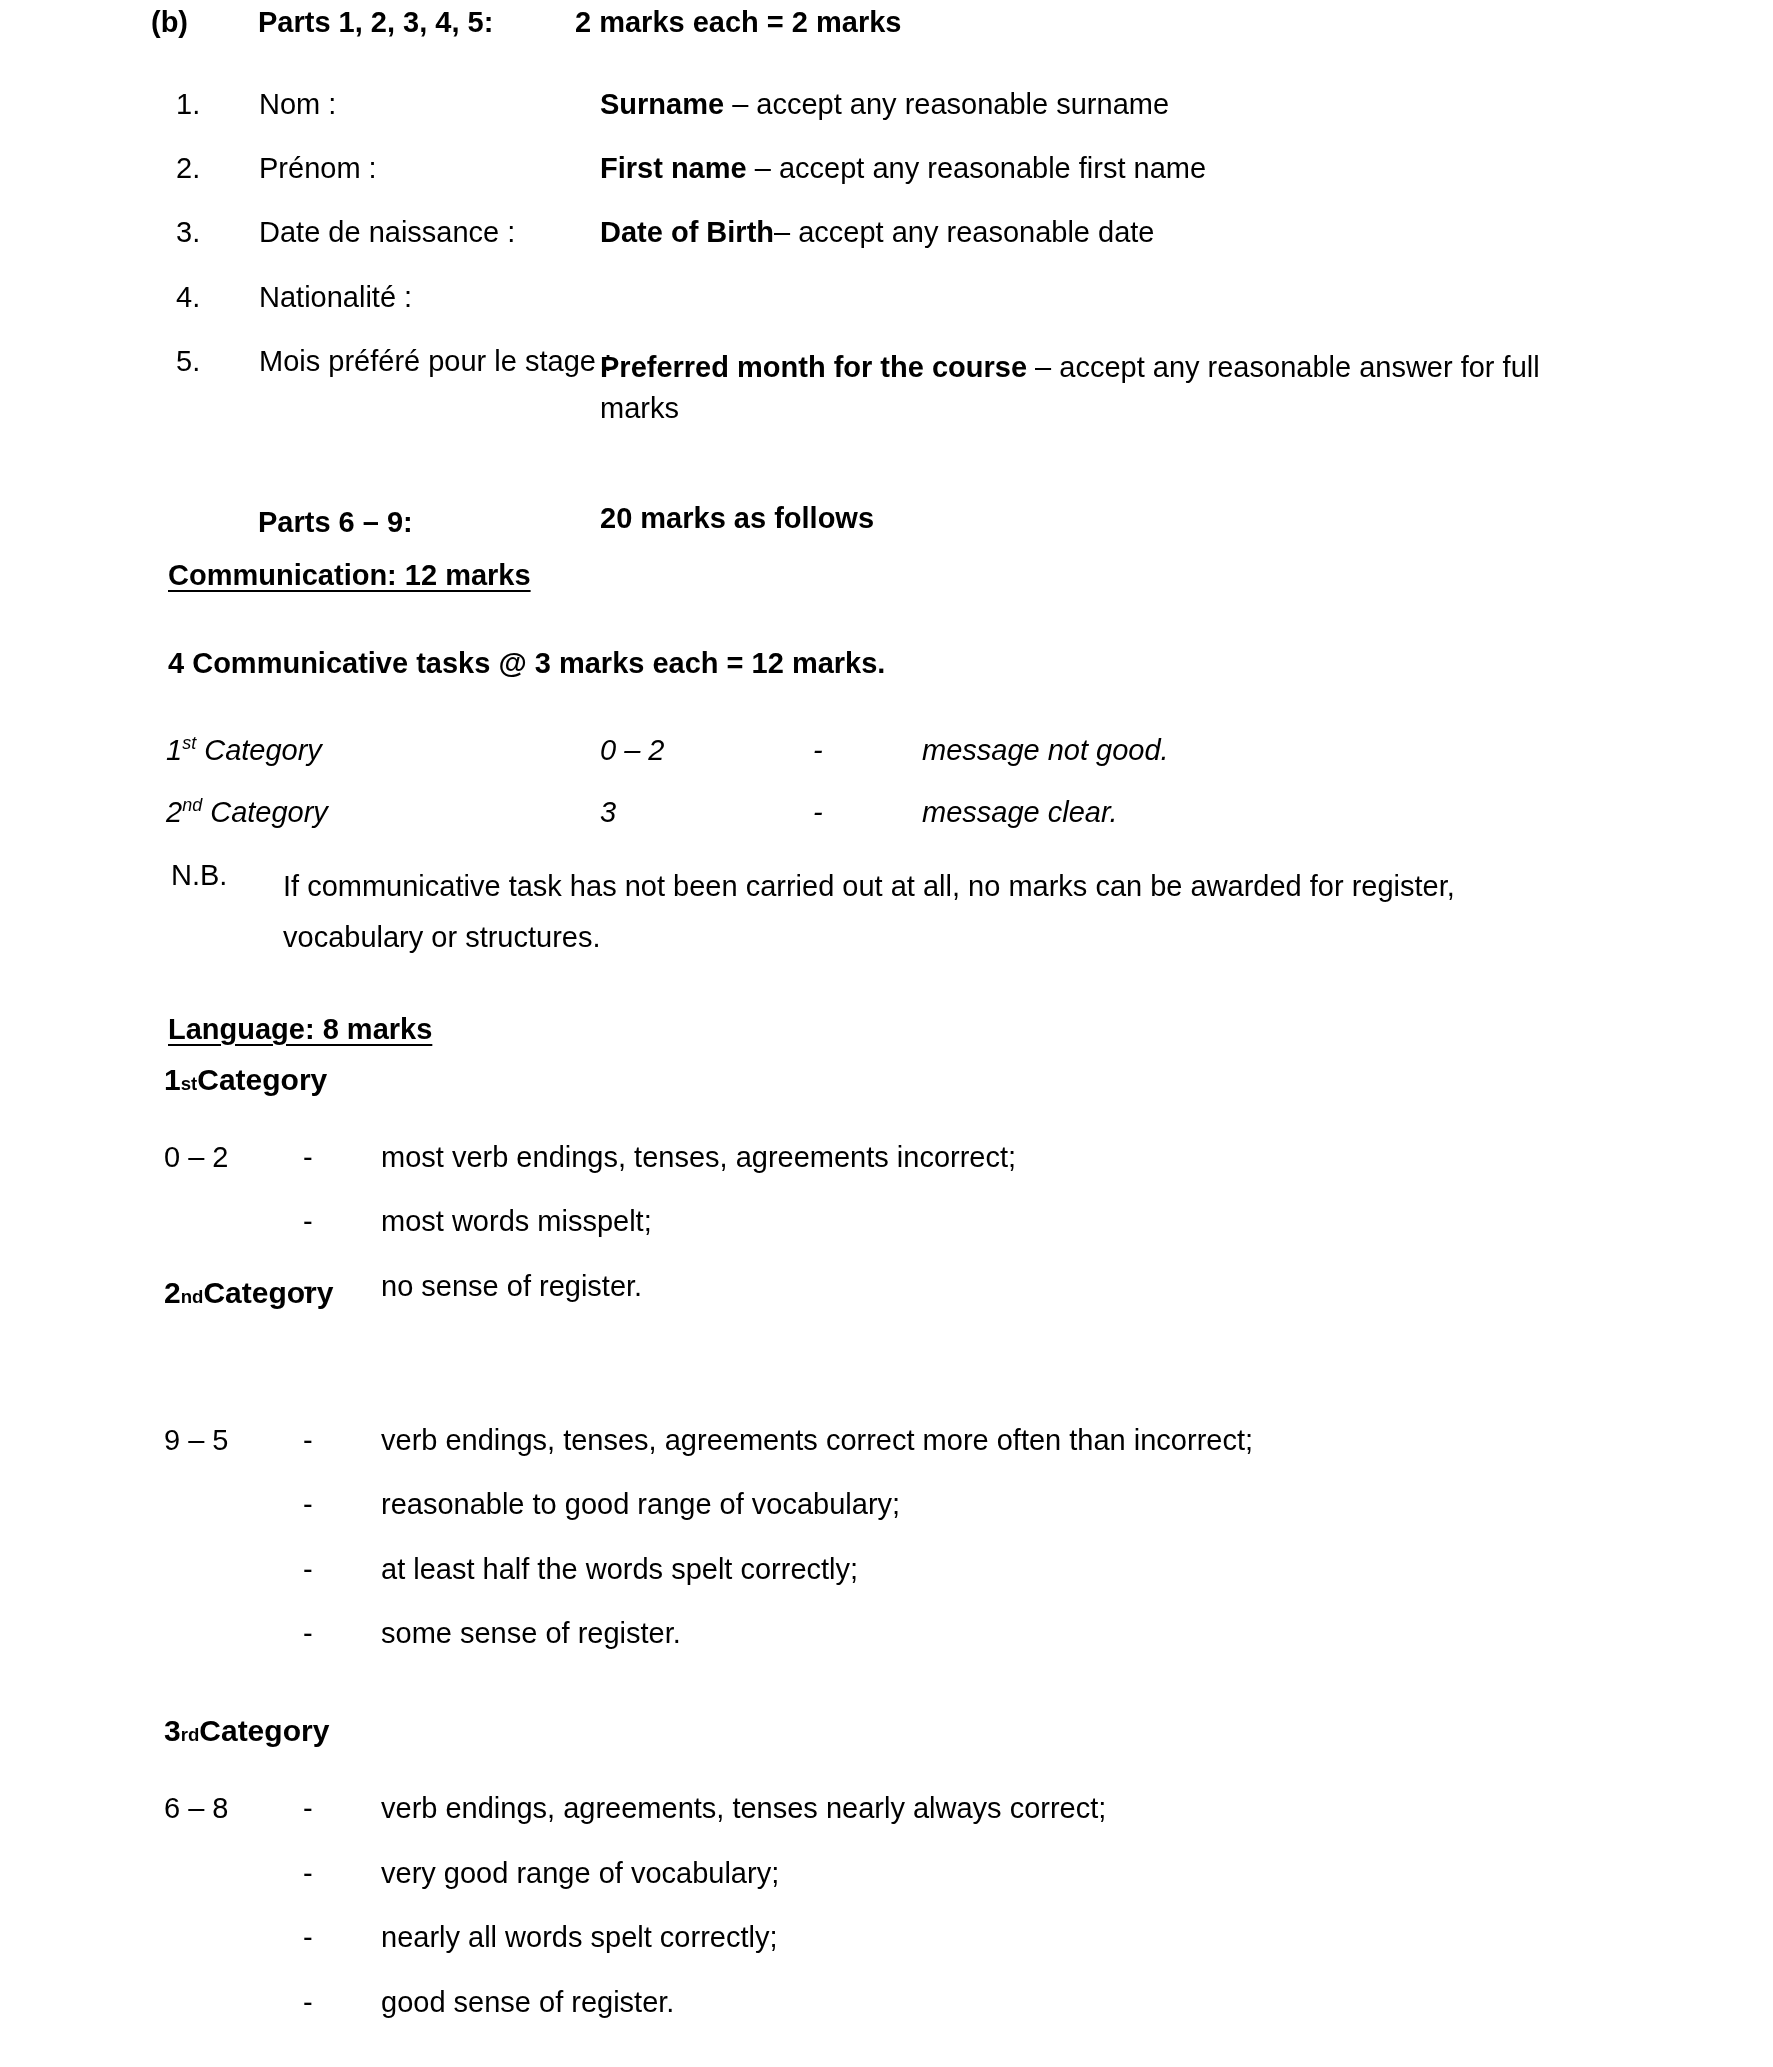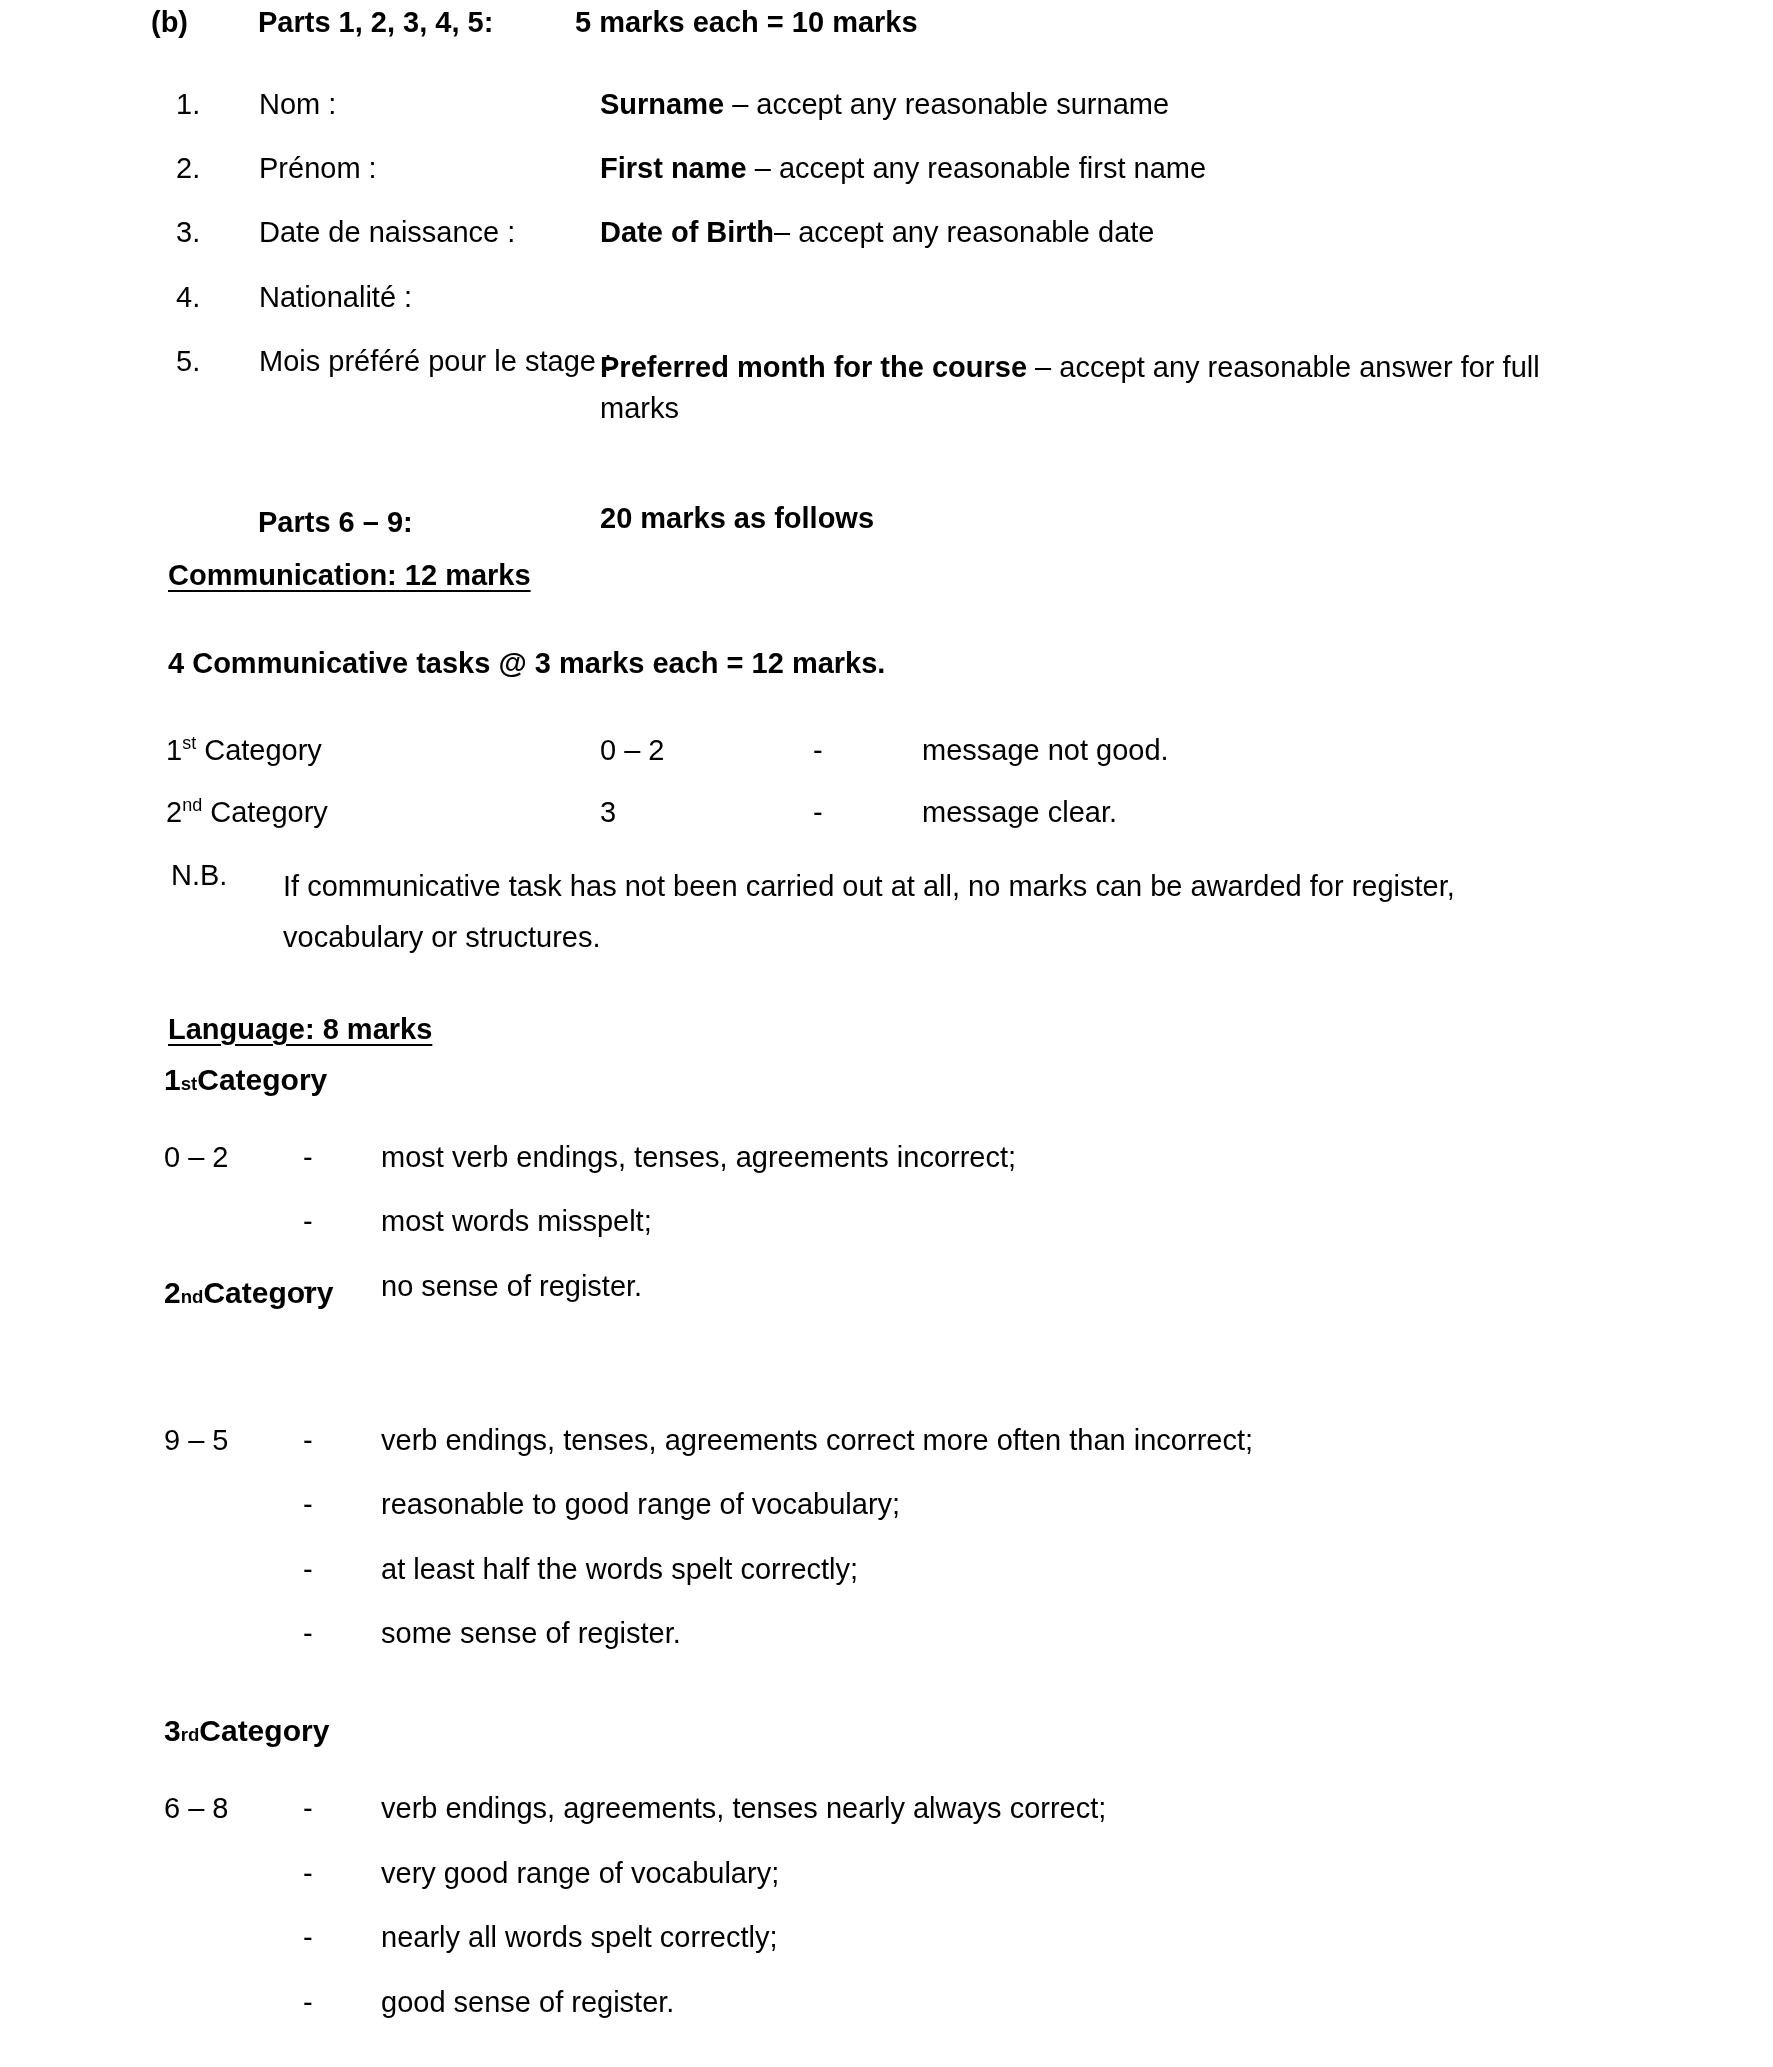--- a/index.html
+++ b/index.html
@@ -60,21 +60,21 @@
   
   .p69-label { left: 258px; top: 476px; margin-top: 32px; }
   .p69-marks { left: 600px; top: 476px; margin-top: 28px; }
 
   
   .sec-comm  { left: 168px; top: 561px;  }
   .sec-tasks { left: 168px; top: 649px;  }
   .sec-lang  { left: 168px; top: 1015px; }
 
   
-  .cc { height: 45px; }
+  .cc { height: 45px; font-style: italic; }
   .cc .cat   { position: absolute; left: 0;     }
   .cc .marks { position: absolute; left: 434px; }
   .cc .dash  { position: absolute; left: 647px; }
   .cc .desc  { position: absolute; left: 756px; }
   .cc1 { left: 166px; top: 736px;  width: 1170px; }
   .cc2 { left: 166px; top: 798px;  width: 1170px; }
 
   
   .nb        { left: 171px; top: 861px; width: 1463px; height: 117px; }
   .nb .lbl   { position: absolute; left: 0;     }
@@ -92,21 +92,21 @@
   .crit .txt  { position: absolute; left: 217px; }
   .cr { left: 164px; width: 1414px; }
 </style>
 </head>
 <body>
 
 <div class="page">
 
   <div class="row hdr-b b">(b)</div>
   <div class="row hdr-parts b">Parts 1, 2, 3, 4, 5:</div>
-  <div class="row hdr-marks b">5 marks each = 10 marks</div>
+  <div class="row hdr-marks b">2 marks each = 2 marks</div>
 
   <div class="row num-row nr1">
     <span class="n">1.</span>
     <span class="fr">Nom :</span>
     <span class="en"><b>Surname</b><span> – accept any reasonable surname</span></span>
   </div>
 
   <div class="row num-row nr2">
     <span class="n">2.</span>
     <span class="fr">Prénom :</span>

